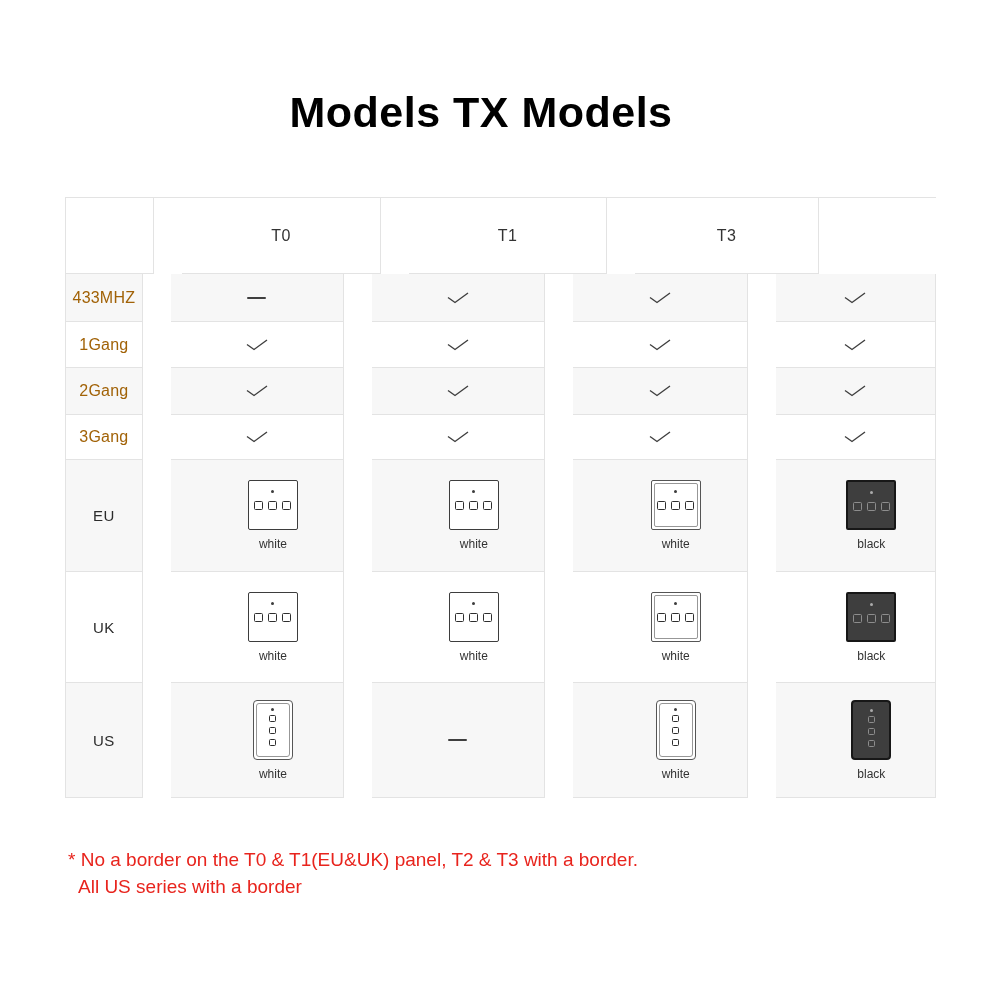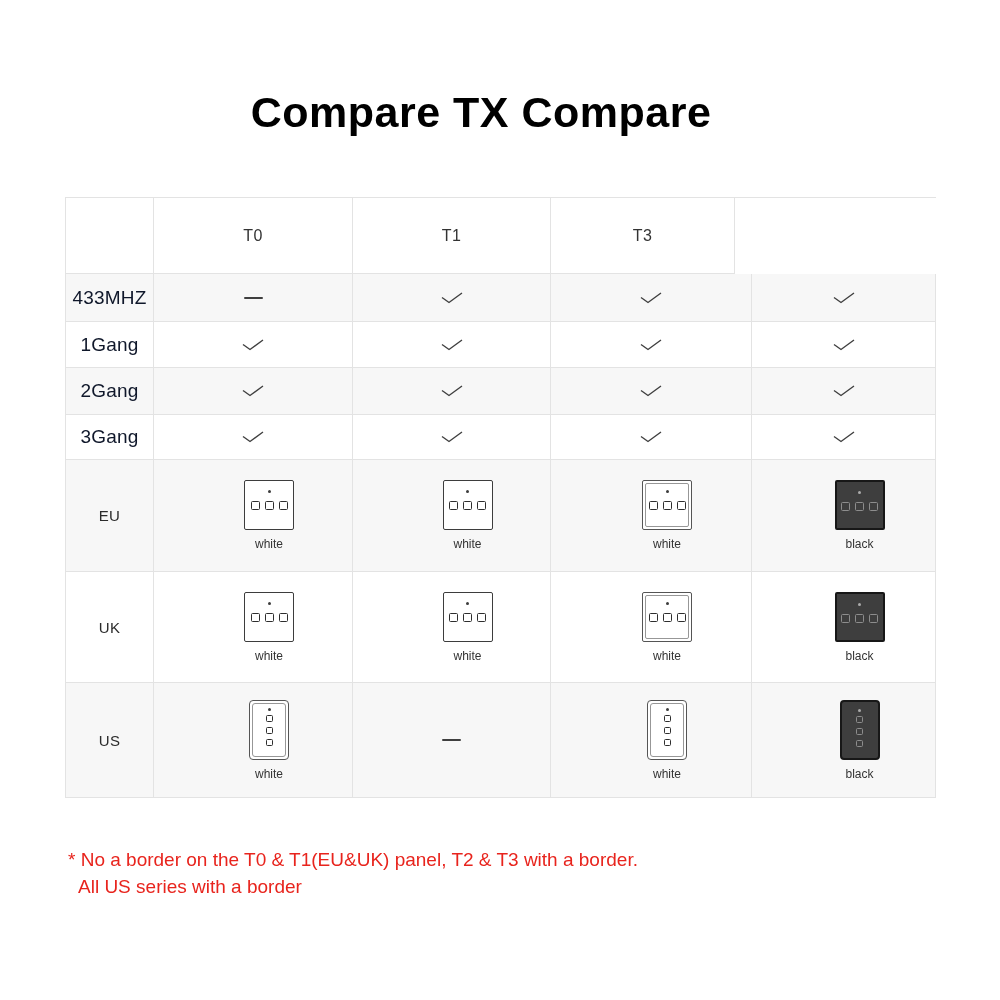--- a/index.html
+++ b/index.html
@@ -15,29 +15,29 @@
   .title{
     position:absolute;top:90px;left:0;width:962px;text-align:center;
     font-size:43px;font-weight:bold;color:#000;letter-spacing:0.5px;line-height:44px;
   }
 
   .table{
     position:absolute;left:65px;top:197px;width:871px;
     border-top:1px solid var(--grid);border-left:1px solid var(--grid);
     background:#fff;
   }
-  .row{display:flex;}
+  .row{display:flex;gap:28px;}
   .row.shaded .cell{background:var(--shaded);}
   .cell{
     border-right:1px solid var(--grid);border-bottom:1px solid var(--grid);
     display:flex;flex-direction:column;align-items:center;justify-content:center;
     background:#fff;
   }
   .header-cell{font-size:16px;color:#333;letter-spacing:0.3px;}
-  .spec-label{font-size:19px;color:#0f172a;letter-spacing:0.2px;}
+  .spec-label{font-size:16px;color:#a16207;letter-spacing:0.2px;}
   .region-label{font-size:15px;color:#2b2b2b;letter-spacing:0.4px;}
 
   .dash{width:19px;height:2px;background:var(--ink);border-radius:1px;}
 
   .panel-fig{display:flex;flex-direction:column;align-items:center;padding-left:32px;}
   .panel{
     position:relative;display:flex;flex-direction:column;align-items:center;
     background:#fff;flex:none;
   }
   .panel.landscape{width:50px;height:50px;border-radius:2px;padding-top:9px;}
@@ -61,21 +61,21 @@
 
   .footnote{
     position:absolute;left:68px;top:846px;
     font-size:19px;line-height:27px;color:var(--red);
   }
   .fn-line2{padding-left:10px;}
 </style>
 </head>
 <body>
 
-<h1 class="title">Compare TX Compare</h1>
+<h1 class="title">Models TX Models</h1>
 
 <div class="table" id="compare-table">
     <div class="row" style="height: 76px;">
       <div class="cell header-cell" style="width: 88px;"></div>
       <div class="cell header-cell" style="width: 199px;">T0</div>
       <div class="cell header-cell" style="width: 198px;">T1</div>
       <div class="cell header-cell" style="width: 184px;">T3</div>
     </div>
     <div class="row shaded" style="height: 48px;">
       <div class="cell spec-label" style="width: 88px;">433MHZ</div>

